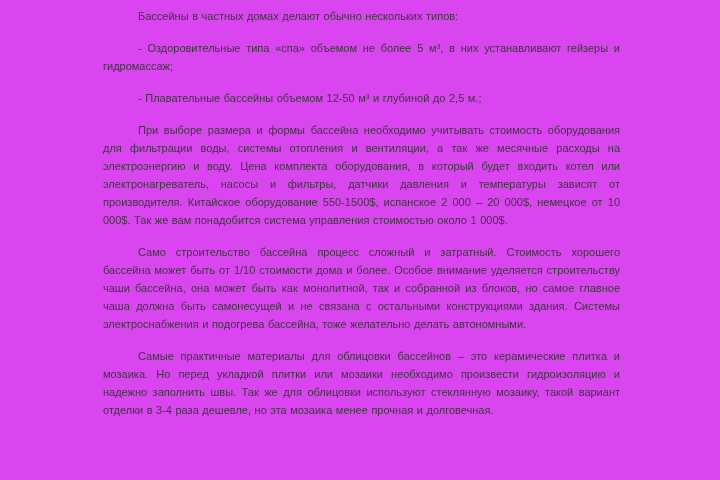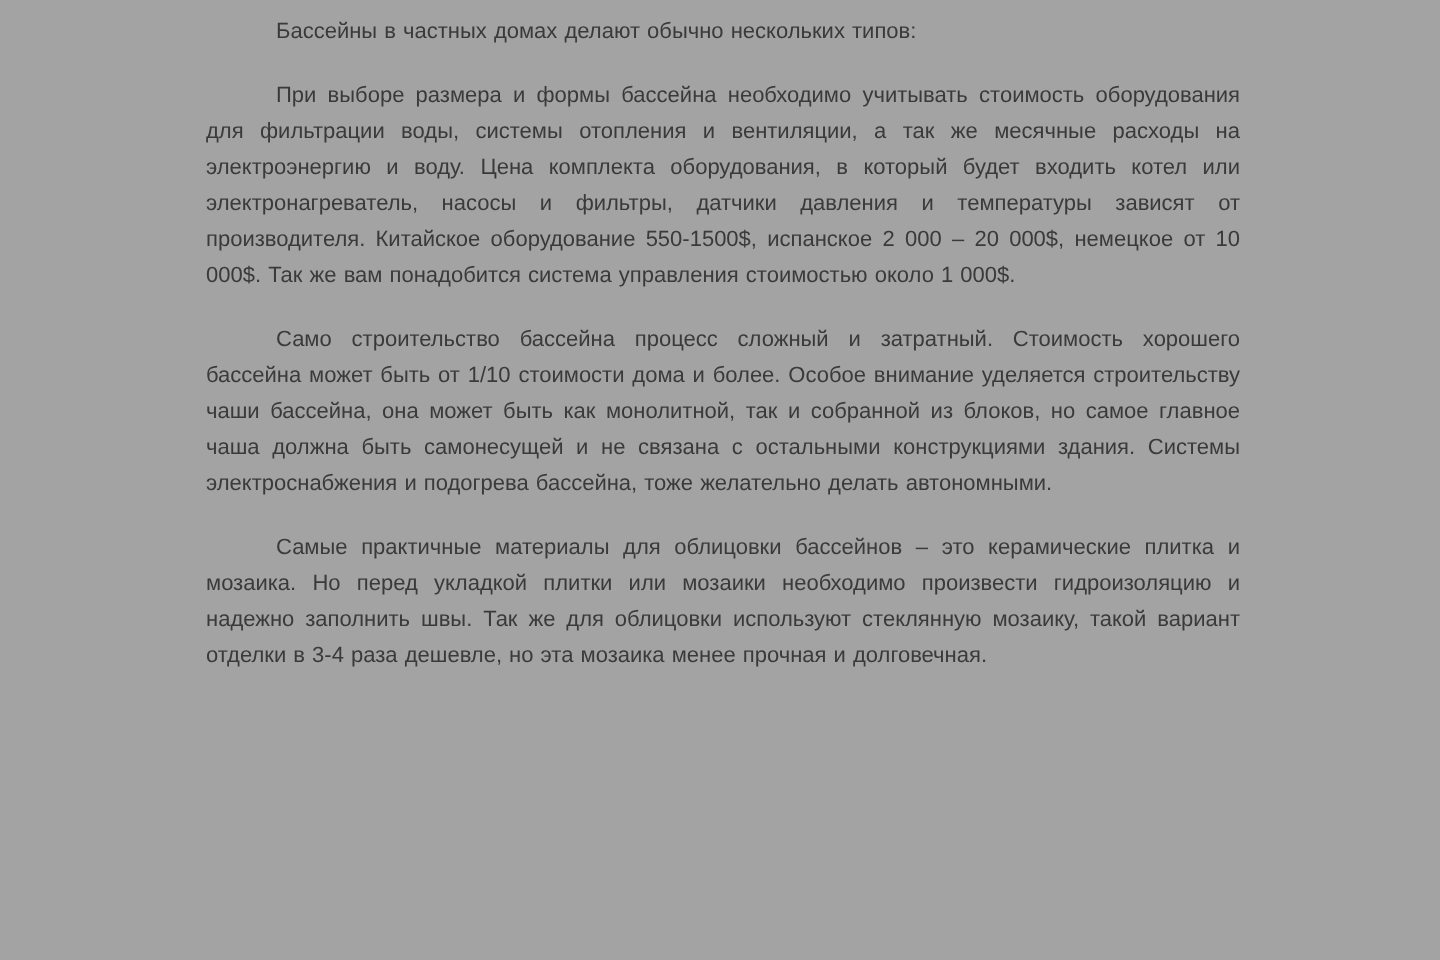--- a/index.html
+++ b/index.html
@@ -11,33 +11,35 @@
     height: 480px;
     background: #ffffff;
     overflow: hidden;
     font-family: "Liberation Sans", sans-serif;
   }
   .page {
     box-sizing: border-box;
     width: 720px;
     height: 480px;
     padding: 7px 100px 0 103px;
-    background: #a3a3a3;
+    background: #d946ef;
   }
   .para {
     margin: 0 0 14px 0;
     font-size: 11px;
     line-height: 18px;
     color: #3a3a3a;
     text-align: justify;
     text-indent: 35px;
     word-spacing: 0.5px;
   }
 </style>
 </head>
 <body>
 
 <div class="page">
   <p class="para">Бассейны в частных домах делают обычно нескольких типов:</p>
+  <p class="para">- Оздоровительные типа «спа» объемом не более 5 м³, в них устанавливают гейзеры и гидромассаж;</p>
+  <p class="para">- Плавательные бассейны объемом 12-50 м³ и глубиной до 2,5 м.;</p>
   <p class="para">При выборе размера и формы бассейна необходимо учитывать стоимость оборудования для фильтрации воды, системы отопления и вентиляции, а так же месячные расходы на электроэнергию и воду. Цена комплекта оборудования, в который будет входить котел или электронагреватель, насосы и фильтры, датчики давления и температуры зависят от производителя. Китайское оборудование 550-1500$, испанское 2 000 – 20 000$, немецкое от 10 000$. Так же вам понадобится система управления стоимостью около 1 000$.</p>
   <p class="para">Само строительство бассейна процесс сложный и затратный. Стоимость хорошего бассейна может быть от 1/10 стоимости дома и более. Особое внимание уделяется строительству чаши бассейна, она может быть как монолитной, так и собранной из блоков, но самое главное чаша должна быть самонесущей и не связана с остальными конструкциями здания. Системы электроснабжения и подогрева бассейна, тоже желательно делать автономными.</p>
   <p class="para">Самые практичные материалы для облицовки бассейнов – это керамические плитка и мозаика. Но перед укладкой плитки или мозаики необходимо произвести гидроизоляцию и надежно заполнить швы. Так же для облицовки используют стеклянную мозаику, такой вариант отделки в 3-4 раза дешевле, но эта мозаика менее прочная и долговечная.</p>
 </div>
 
 </body></html>

